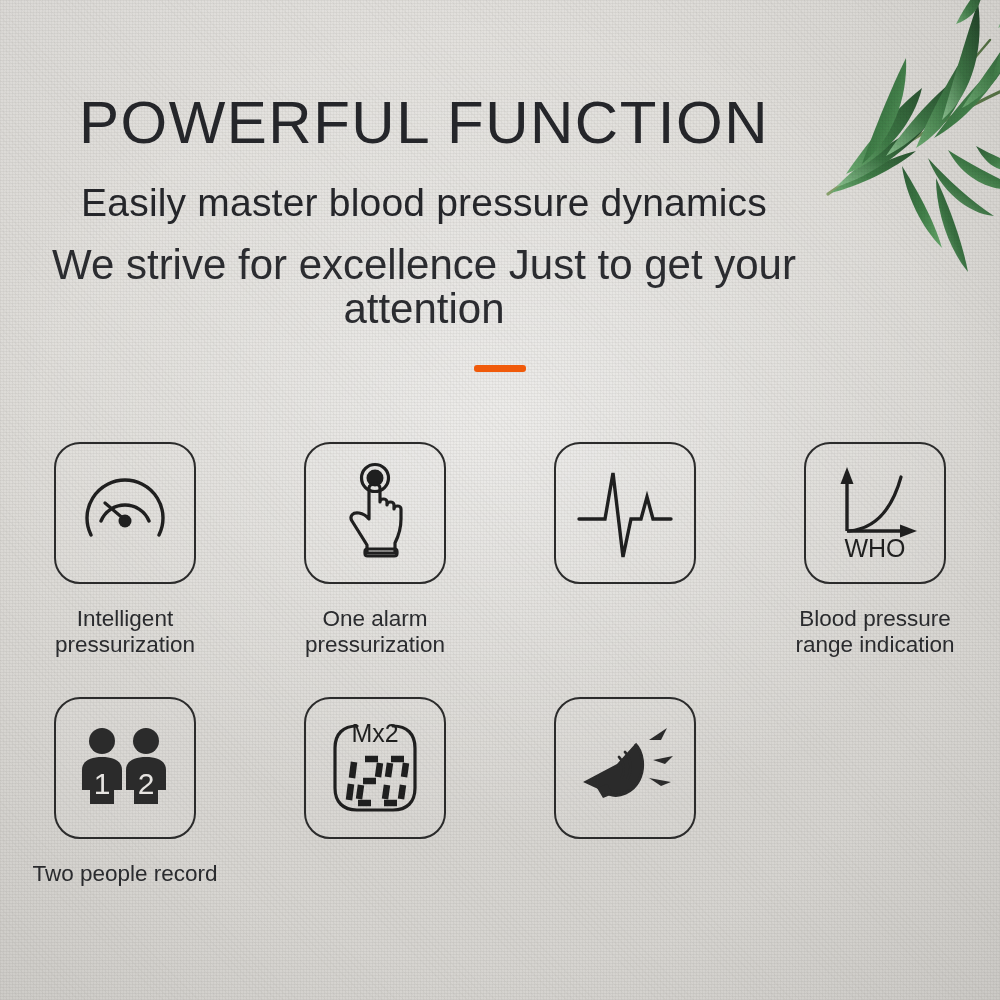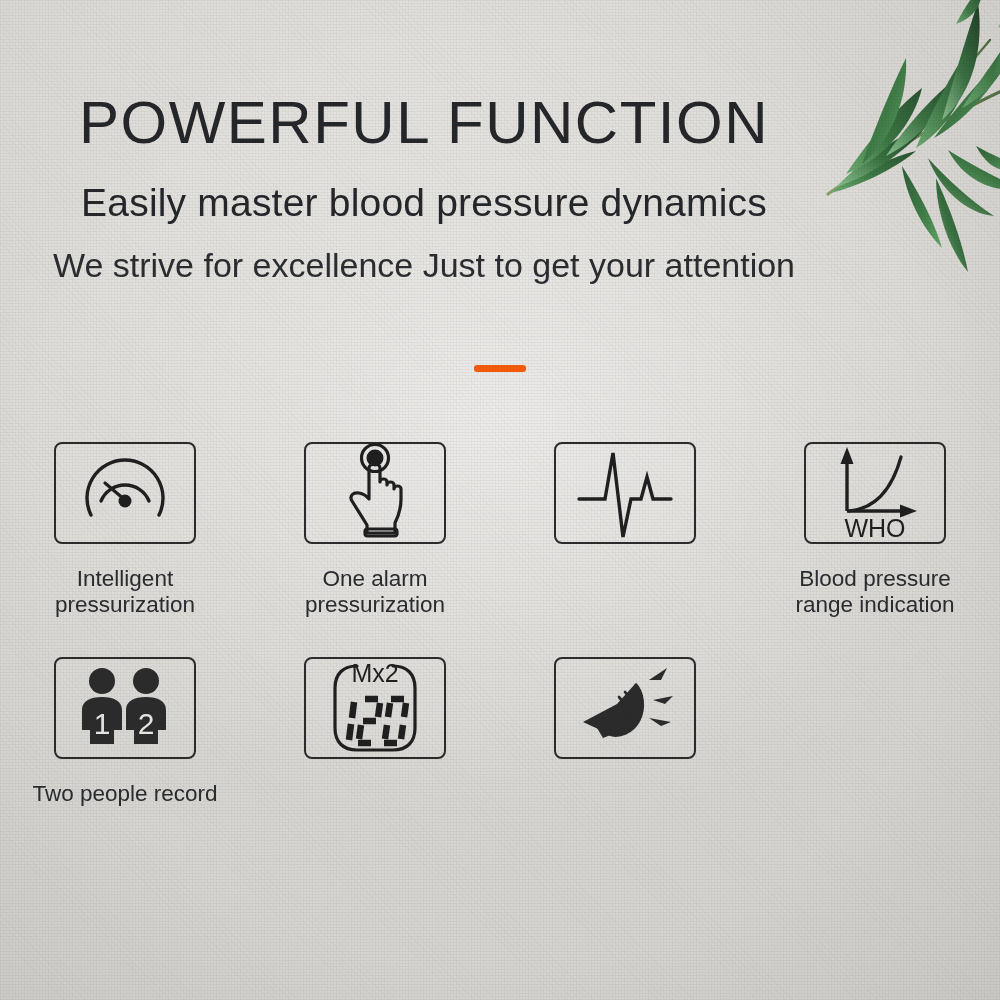--- a/index.html
+++ b/index.html
@@ -73,21 +73,21 @@
   #title-sub {
     top: 162px;
     font-size: 39px;
     line-height: 50px;
     font-weight: 400;
     letter-spacing: 0.2px;
     margin-top: 16px;
   }
   #tagline {
     top: 243px;
-    font-size: 34px;
+    font-size: 42px;
     line-height: 44px;
     font-weight: 400;
     color: #2b2c30;
   }
   #divider {
     position: absolute;
     top: 365px;
     left: 474px;
     width: 52px;
     height: 7px;
@@ -108,23 +108,23 @@
     width: 1000px;
   }
   .feature {
     width: 250px;
     display: flex;
     flex-direction: column;
     align-items: center;
   }
   .tile {
     width: 142px;
-    height: 102px;
+    height: 142px;
     border: 2px solid #2b2b2b;
-    border-radius: 8px;
+    border-radius: 26px;
     box-sizing: border-box;
     display: flex;
     align-items: center;
     justify-content: center;
     background: rgba(255,255,255,0.04);
   }
   .tile svg { display: block; }
   .feature-label {
     margin-top: 22px;
     text-align: center;

